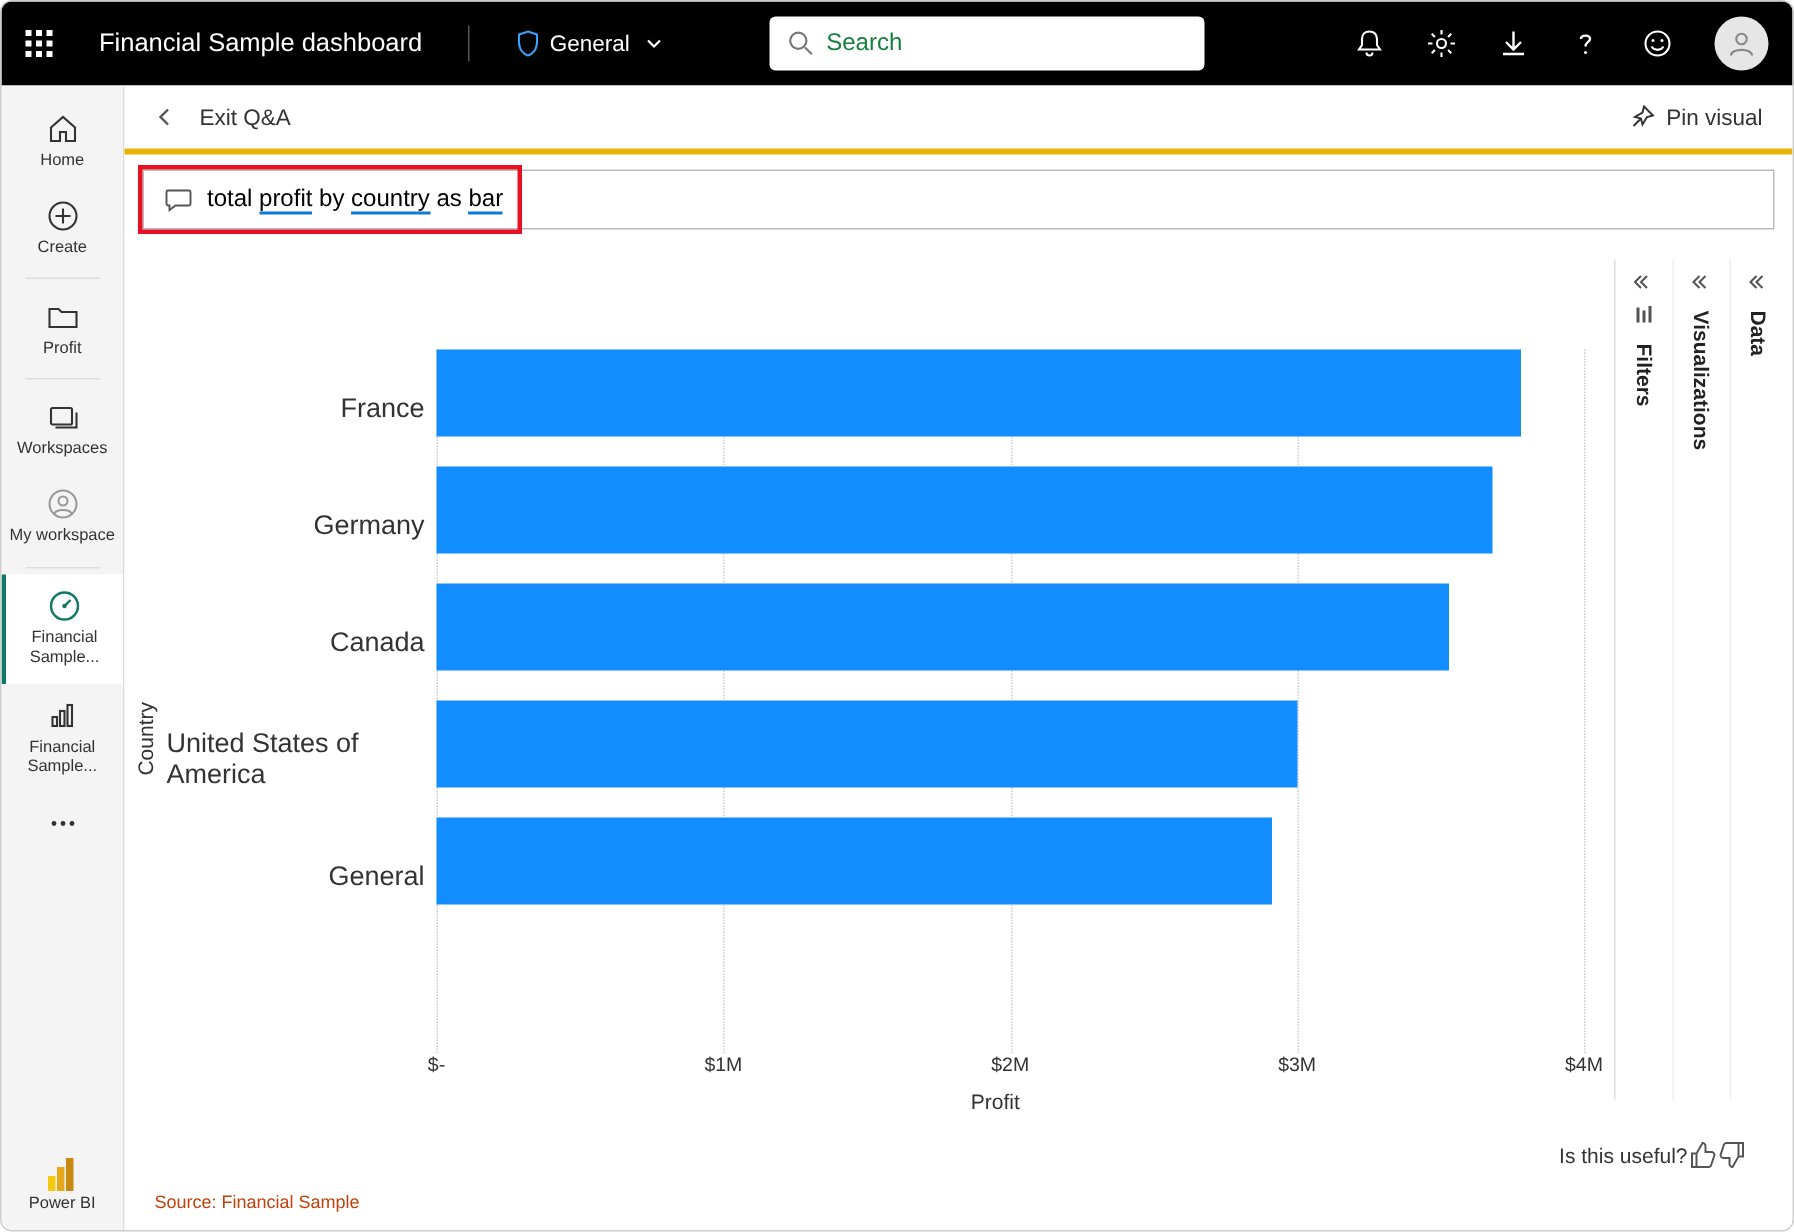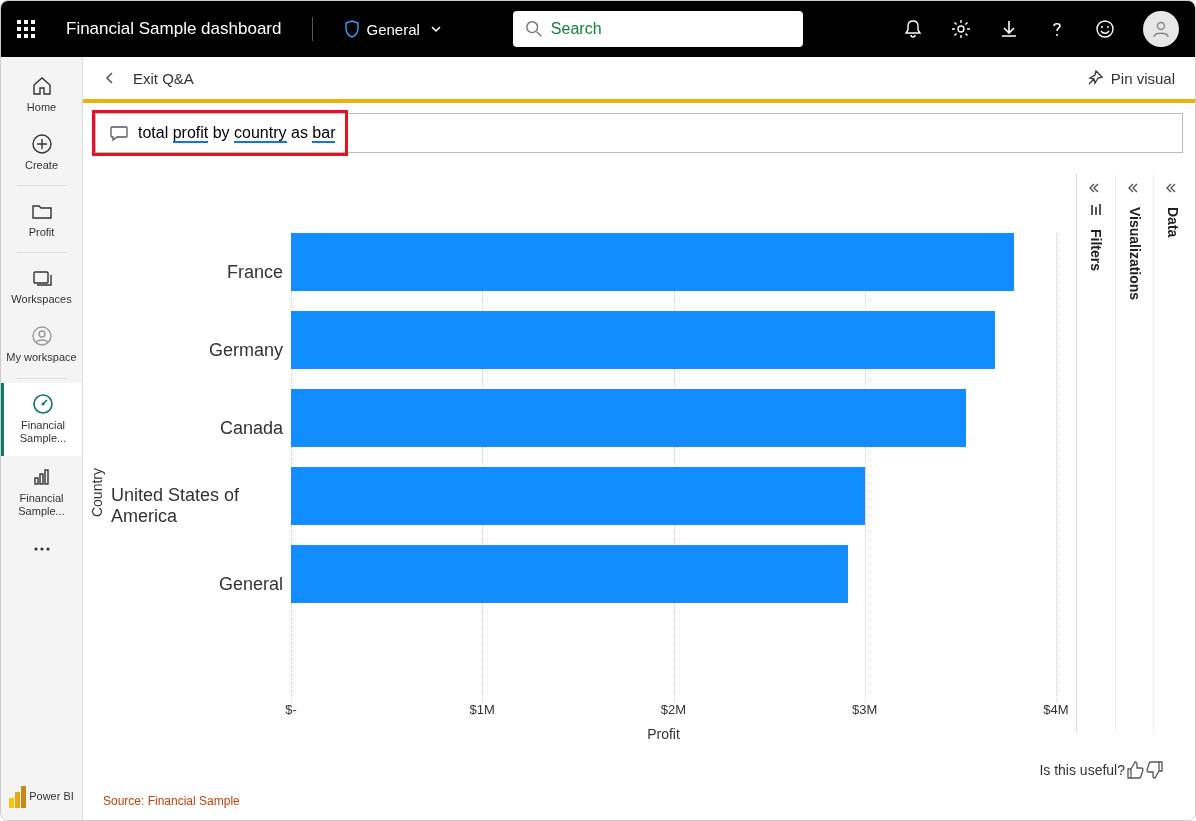--- a/index.html
+++ b/index.html
@@ -22,21 +22,21 @@
 
 
 .body-row { display: flex; height: calc(100% - 56px); }
 
 
 .sidebar { width: 82px; background: #f4f4f4; border-right: 1px solid #ddd; display: flex; flex-direction: column; align-items: center; padding-top: 8px; }
 .side-item { width: 100%; display: flex; flex-direction: column; align-items: center; padding: 10px 0; font-size: 11px; color: #333; gap: 4px; border-bottom: 0; cursor: pointer; text-align: center; }
 .side-item.active { border-left: 3px solid #117865; background: #fff; padding-left: 0; margin-left: -0px; }
 .side-item .sicon { width: 22px; height: 22px; display:flex; align-items:center; justify-content:center; }
 .side-sep { width: 50px; height: 1px; background: #ddd; margin: 4px 0; }
-.side-bottom { margin-top: auto; margin-bottom: 12px; display:flex; flex-direction:row; align-items:center; gap:2px; font-size:11px; color:#333;}
+.side-bottom { margin-top: auto; margin-bottom: 12px; display:flex; flex-direction:column; align-items:center; gap:2px; font-size:11px; color:#333;}
 .pbi-logo { width:18px; height:24px; }
 
 
 .main { flex: 1; display: flex; flex-direction: column; background:#fff; }
 .exit-row { height: 46px; display: flex; align-items: center; padding: 0 20px; font-size: 15px; color: #333; border-bottom: 4px solid #eab308; }
 .exit-row .back { margin-right: 16px; color:#555; }
 .exit-row .pin { margin-left: auto; display: flex; align-items: center; gap: 8px; color:#333; }
 
 .qna-row { margin: 10px 12px; border: 1px solid #bbb; padding: 10px 14px; display: flex; align-items: center; gap: 10px; font-size: 16px; position: relative; }
 .qna-highlight { position:absolute; left:-4px; top:-4px; width: 256px; height: calc(100% + 8px); border: 3px solid #e81123; pointer-events:none; }

